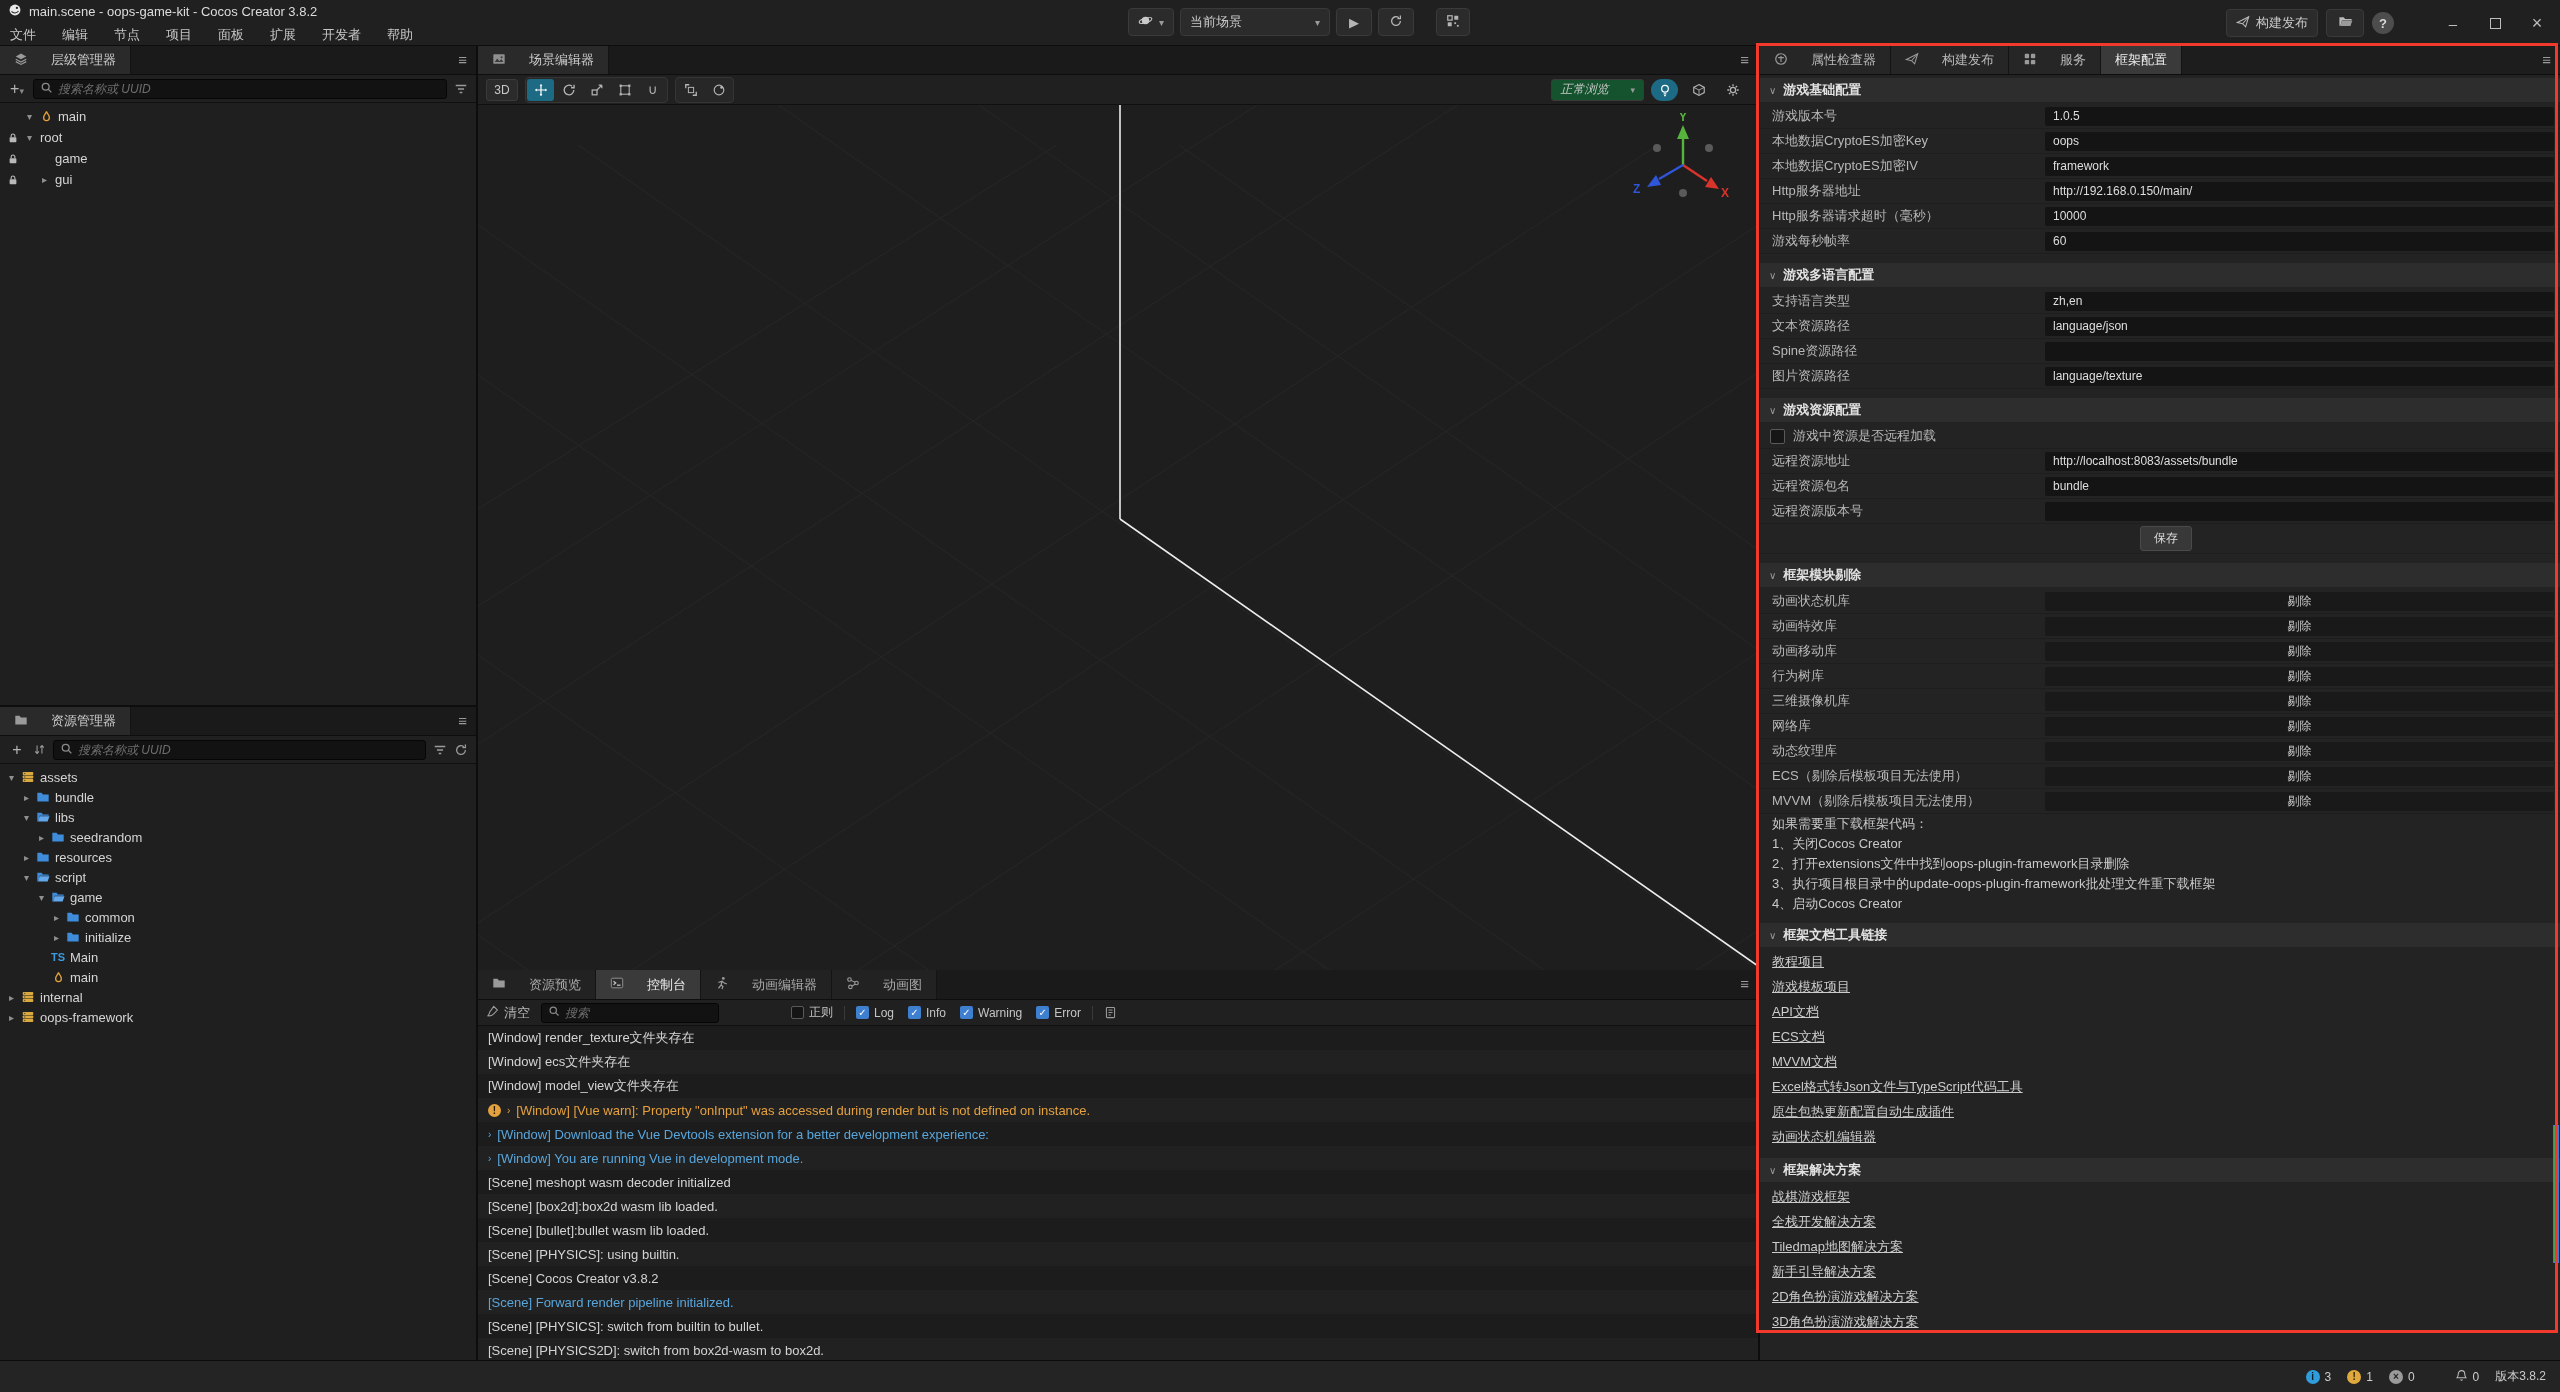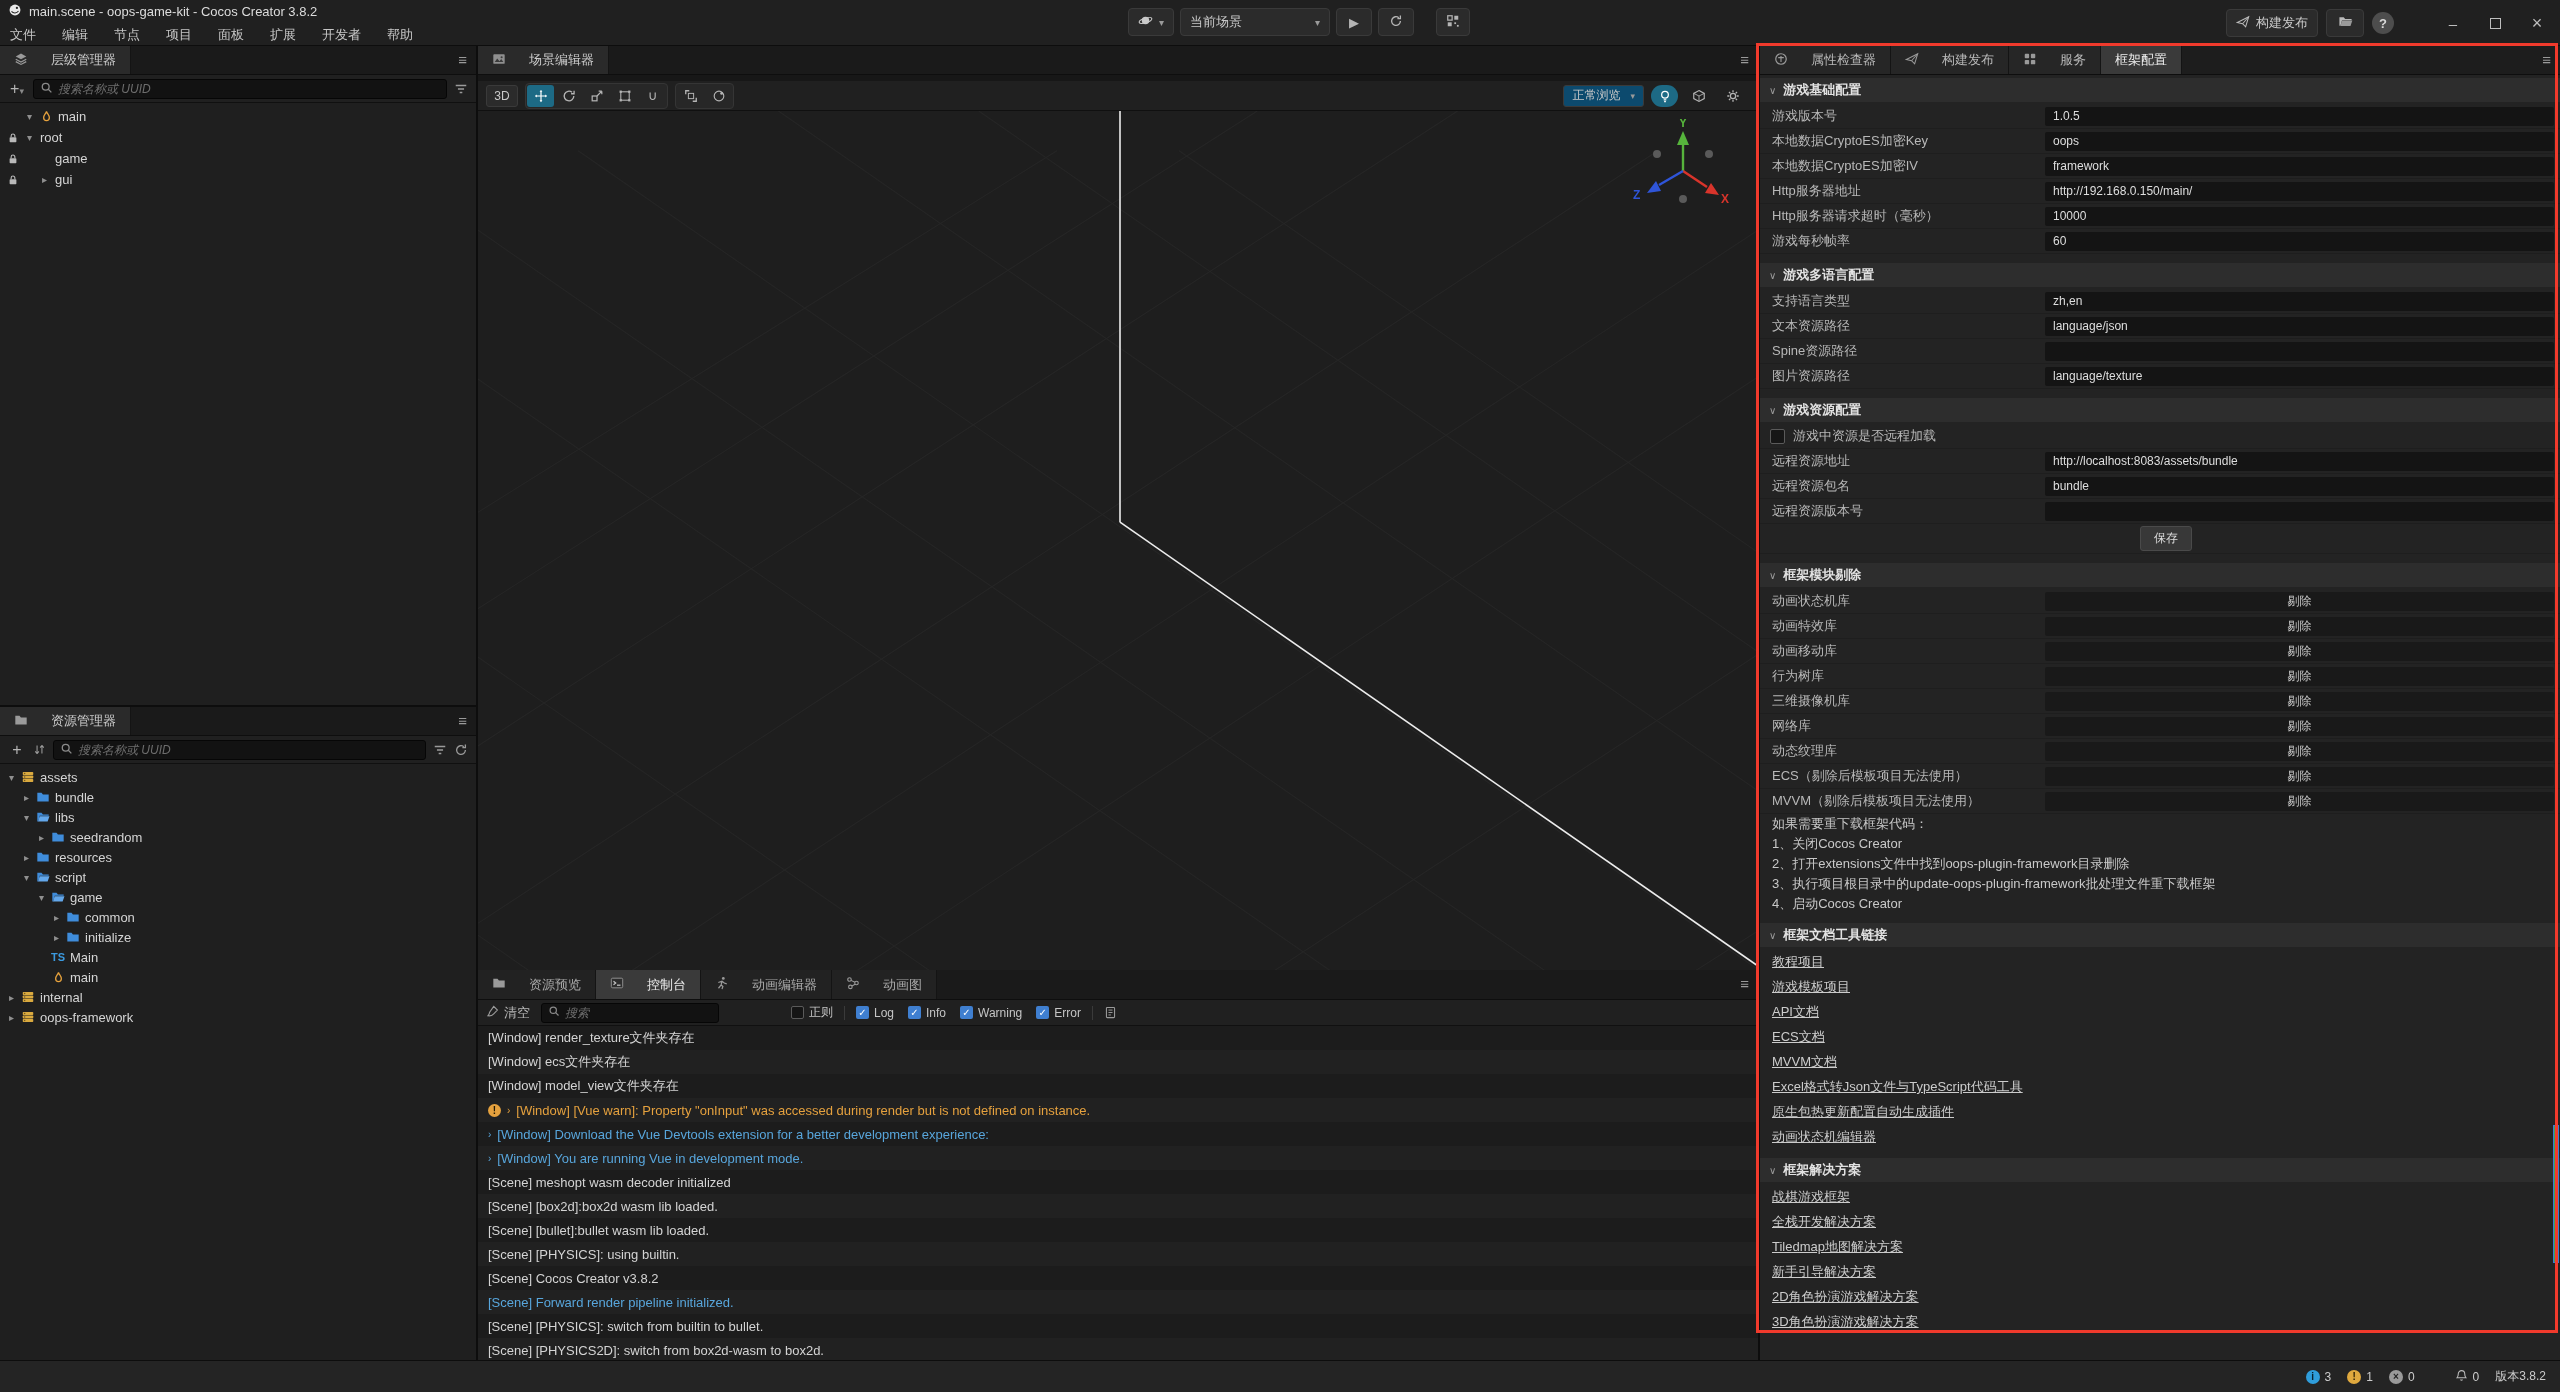--- a/index.html
+++ b/index.html
@@ -47,26 +47,26 @@
   .tree { flex:1; background:#1f1f1f; overflow:hidden; padding-top:3px; }
   .trow { display:flex; align-items:center; height:21px; font-size:13px; color:#d5d5d5; padding-left:4px; }
   .trow .gut { width:18px; display:flex; align-items:center; justify-content:center; flex:0 0 auto; }
   .trow .chev { width:15px; color:#8f8f8f; font-size:10px; text-align:center; flex:0 0 auto; }
   .trow .ticon { width:18px; display:flex; align-items:center; justify-content:center; flex:0 0 auto; }
   .trow .tlabel { padding-left:3px; white-space:nowrap; }
   .ts-badge { color:#3b9ae0; font-weight:bold; font-size:11px; }
 
   
   .scene-panel { height:924px; display:flex; flex-direction:column; flex:0 0 auto; }
-  .scene-toolbar { height:30px;margin-top:6px; }
+  .scene-toolbar { height:30px; }
   .toolgroup { display:flex; align-items:center; background:#272727; border:1px solid #353535; border-radius:4px; padding:1px; gap:1px; }
   .toolbtn { width:27px; height:22px; border-radius:3px; display:flex; align-items:center; justify-content:center; color:#b5b5b5; font-size:13px; }
   .toolbtn.active { background:#1d6a85; color:#fff; }
   .btn-3d { width:32px; height:22px; background:#2b2b2b; border:1px solid #3a3a3a; border-radius:3px; color:#c9c9c9; font-size:12px; display:flex; align-items:center; justify-content:center; }
-  .view-select { height:22px; background:#0c4a6e; border:1px solid #3a3a3a; border-radius:3px; color:#c9c9c9; font-size:12px; display:flex; align-items:center; gap:10px; padding:0 8px; }
+  .view-select { height:22px; background:#14532d; border:1px solid #3a3a3a; border-radius:3px; color:#c9c9c9; font-size:12px; display:flex; align-items:center; gap:22px; padding:0 8px;font-style:italic; }
   .scene-canvas { position:relative; flex:1; background:#1e1e1e; overflow:hidden; }
 
   
   .console-panel { flex:1; display:flex; flex-direction:column; min-height:0; }
   .console-tabbar { height:30px; }
   .console-toolbar { height:26px; font-size:12px; }
   .clear-btn { display:flex; align-items:center; gap:5px; color:#b9b9b9; font-size:13px; padding-right:4px; }
   .console-search { width:178px; flex:0 0 auto; }
   .vsep { width:1px; height:14px; background:#3a3a3a; margin:0 4px; }
   .chk { display:flex; align-items:center; gap:5px; color:#c5c5c5; }

